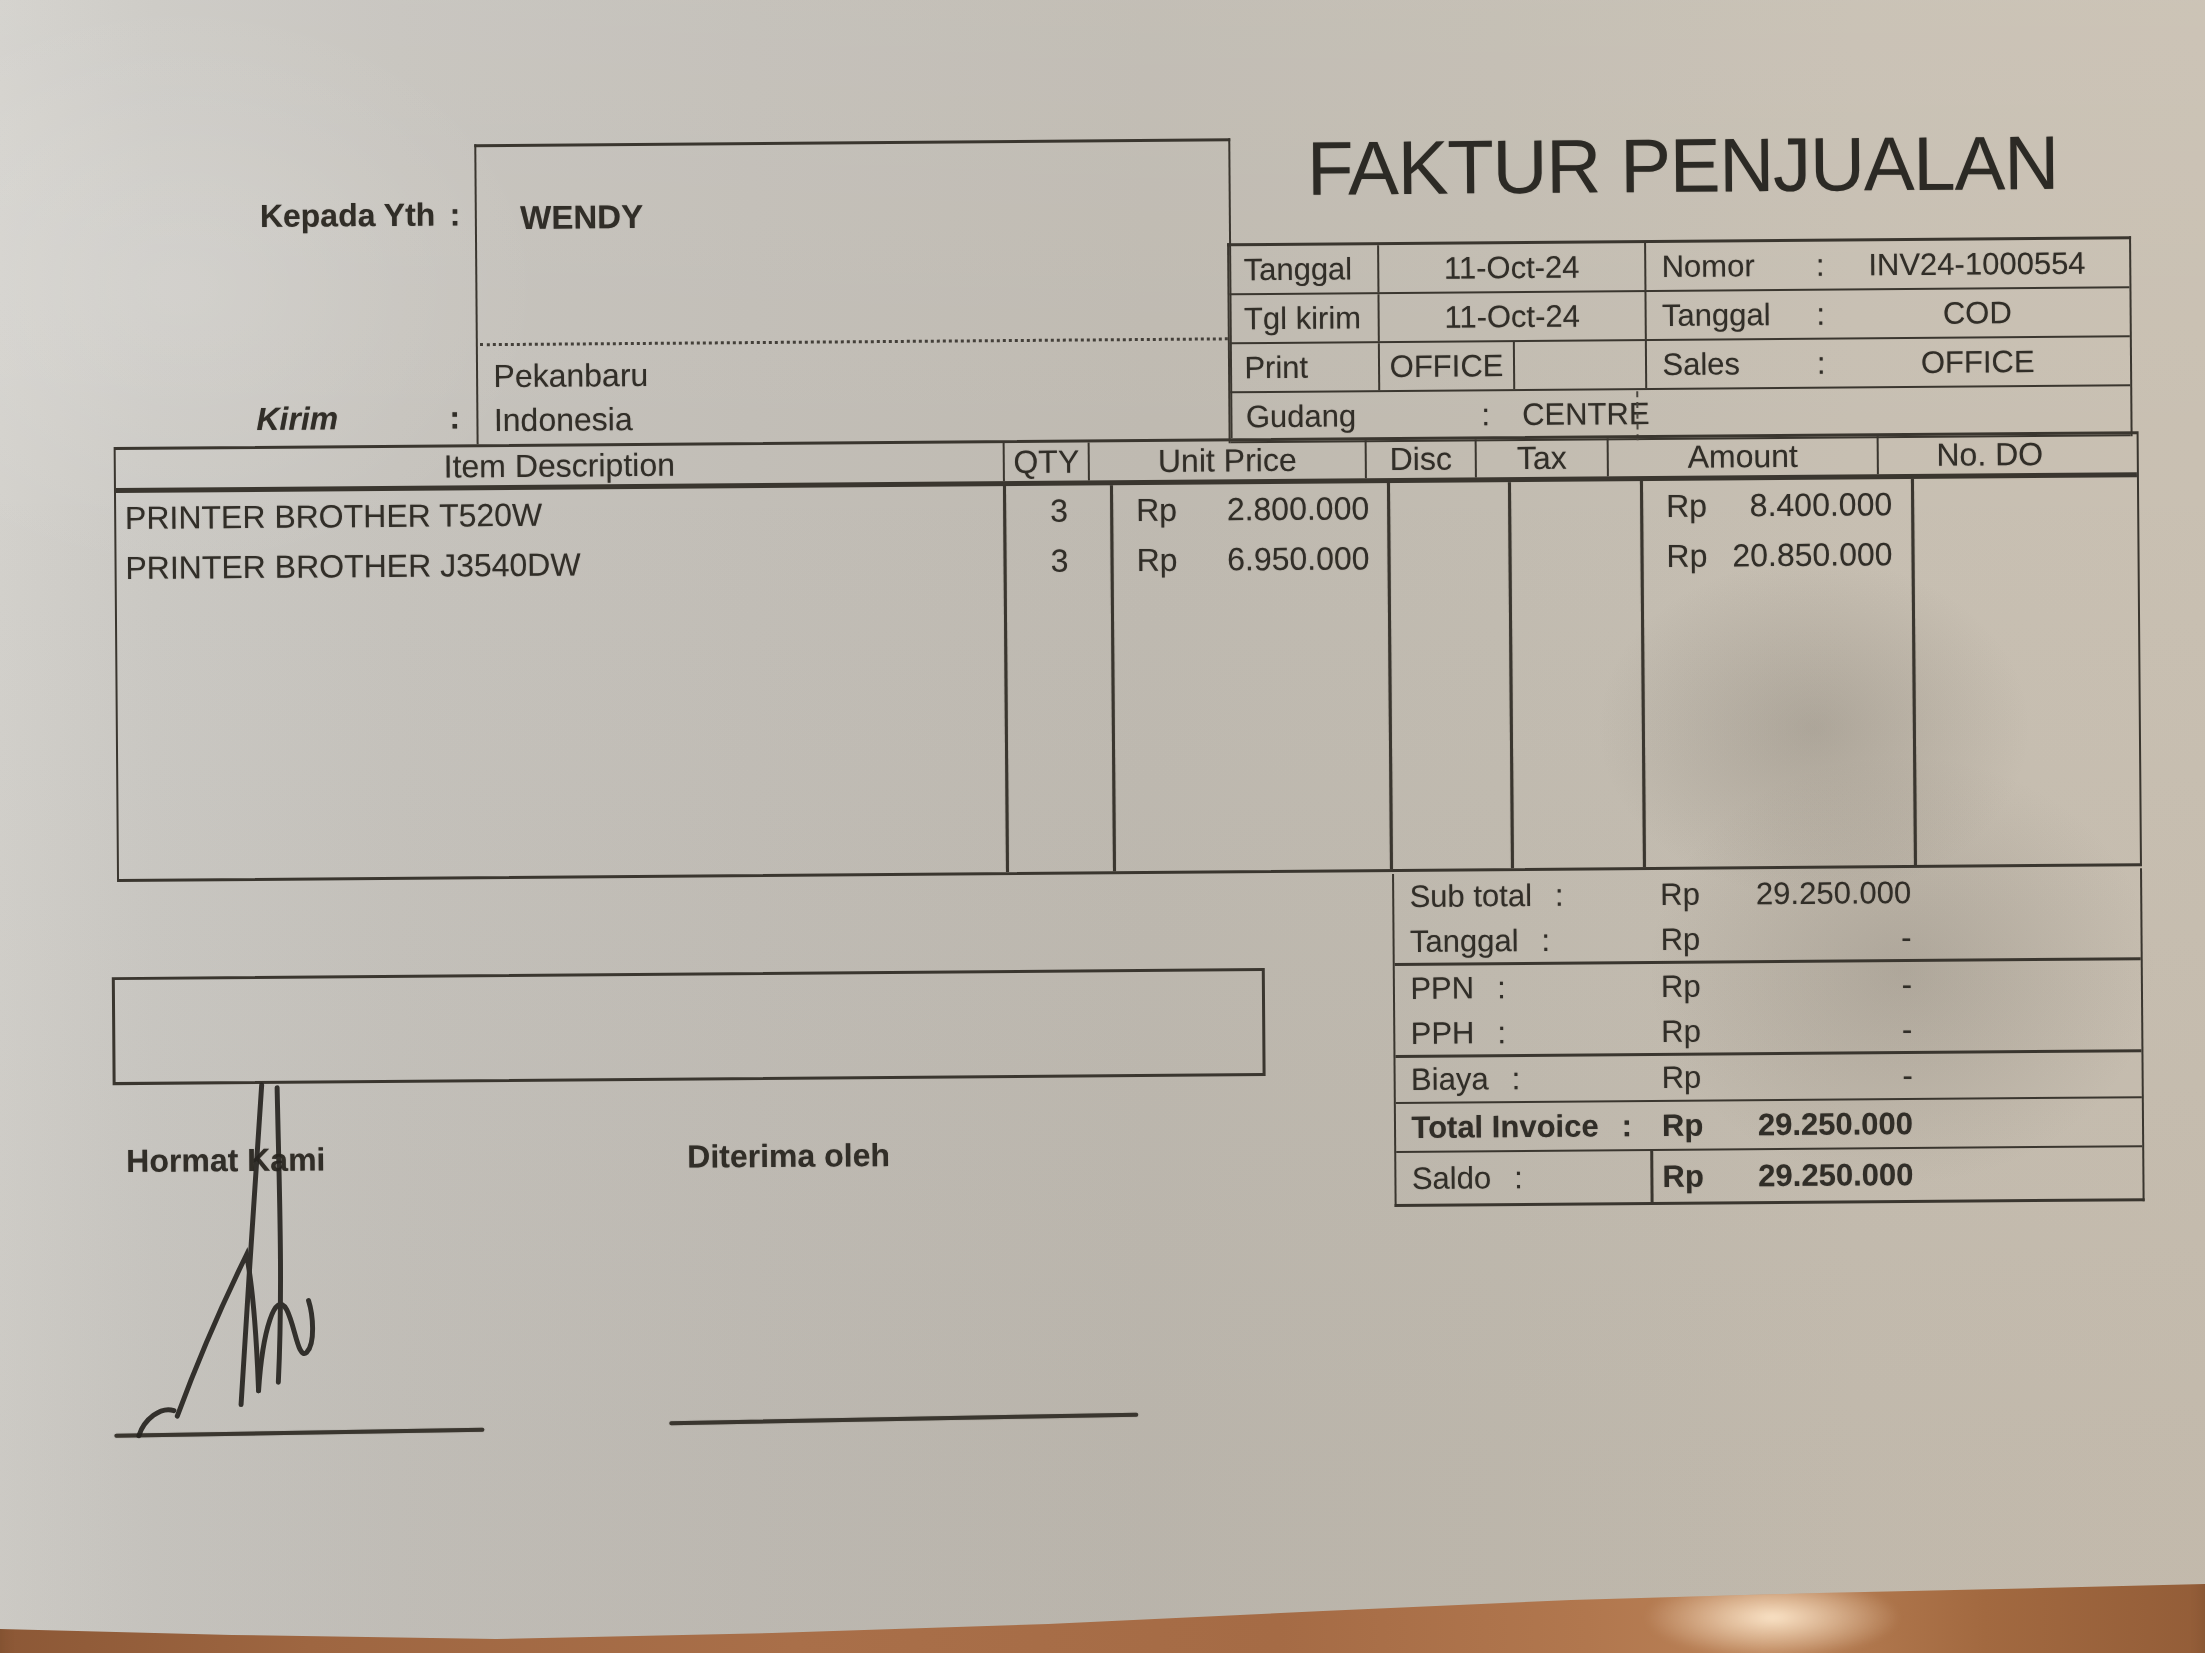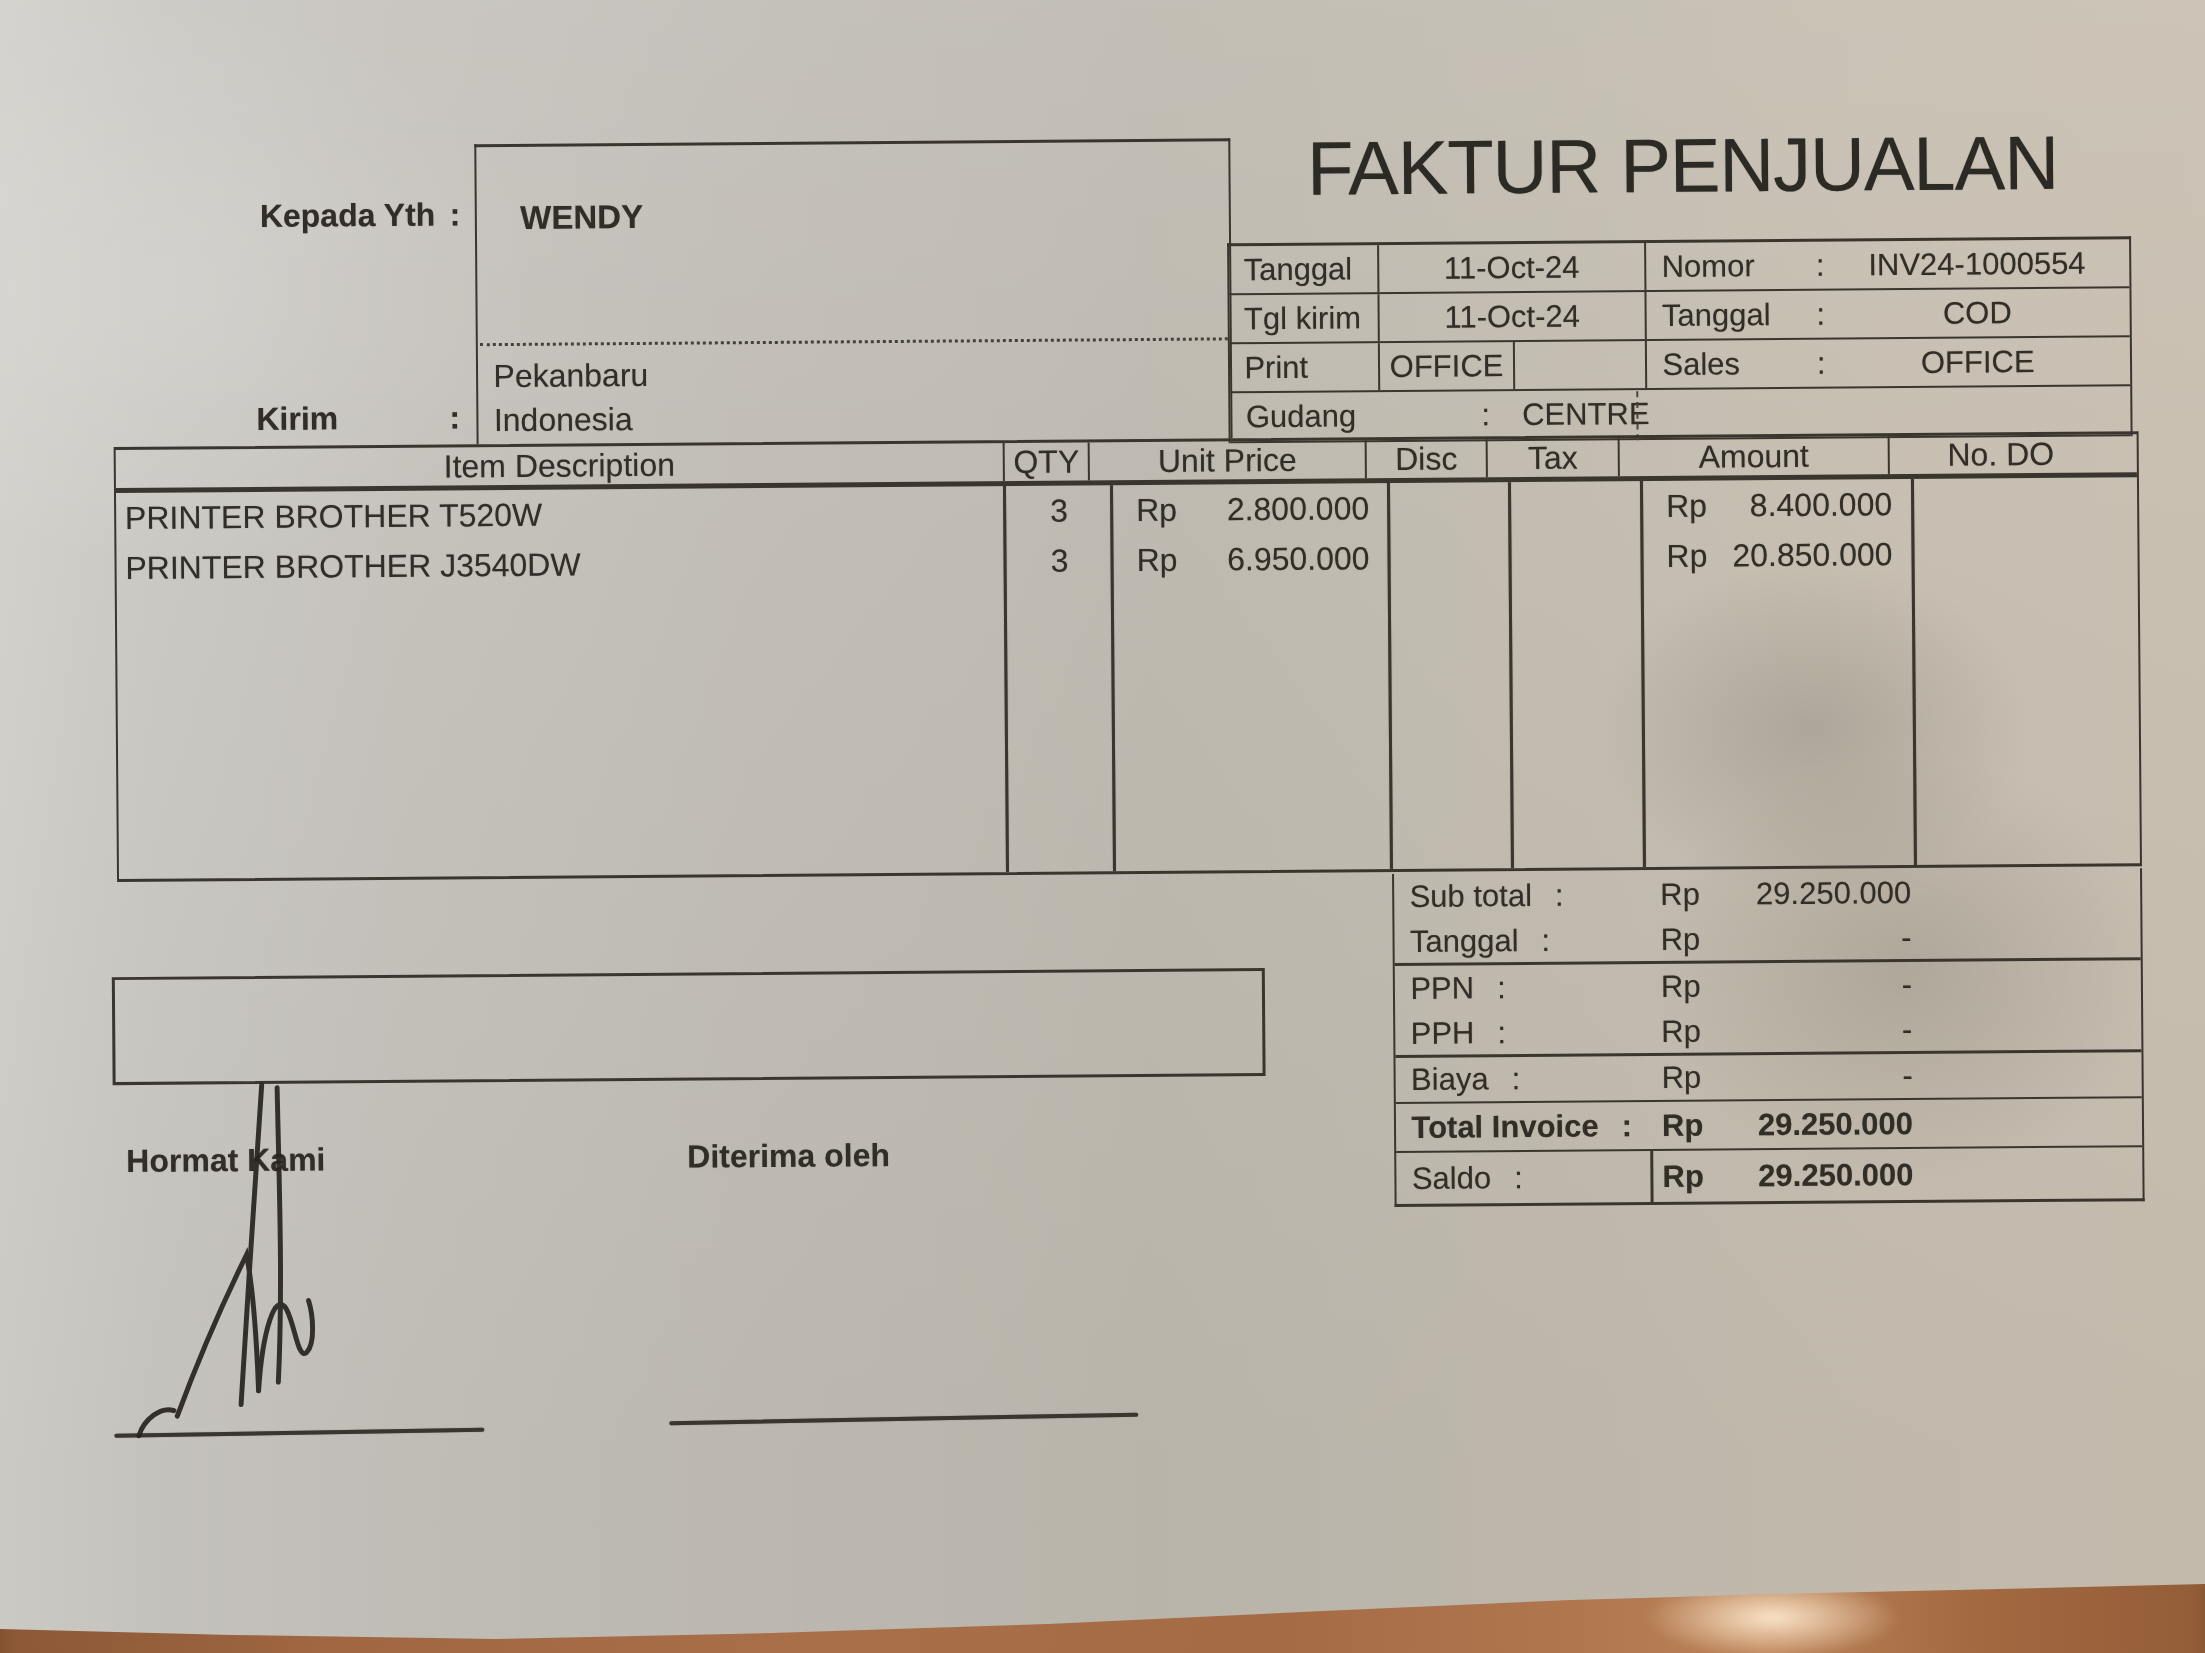--- a/index.html
+++ b/index.html
@@ -25,21 +25,21 @@
   #sheet *{box-sizing:border-box;}
   .txt{text-shadow:0 0 1.1px rgba(62,56,47,.40);}
   .b{font-weight:bold;}
   
   .ink{background:#3a362f;box-shadow:0 0 1.1px rgba(58,53,45,.5);}
   
   #title{position:absolute;left:1301px;top:130px;width:772px;text-align:center;
     font-size:76px;line-height:1.05;letter-spacing:-1.1px;color:#2c2a25;font-weight:400;}
   
   #kepada{position:absolute;left:264px;top:191px;font-size:32px;display:flex;gap:14.3px;}
-  #kirim-lbl{position:absolute;left:259px;top:394px;font-size:32px;}
+  #kirim-lbl{position:absolute;left:259px;top:394px;font-size:32px;font-style:italic;}
   #kirim-col{position:absolute;left:452px;top:394px;font-size:32px;}
   #custbox{position:absolute;left:479px;top:139px;width:756px;height:300px;
     border:2.8px solid #3a362f;border-bottom:none;border-top-width:3.3px;}
   #custbox .name{position:absolute;left:15.4px;top:52px;font-size:33px;margin-left:28px;}
   #custbox .dots{position:absolute;left:2.2px;right:2.2px;top:196px;border-top:3.9px dotted #44403a;}
   #custbox .city{position:absolute;left:15.4px;top:211px;font-size:32px;}
   #custbox .country{position:absolute;left:15.4px;top:255px;font-size:32px;}
   
   #meta{position:absolute;left:1231px;top:244px;width:904px;
     border:2.8px solid #3a362f;border-bottom:none;border-top-width:3.3px;font-size:31px;}
@@ -167,21 +167,21 @@
         <span class="txt" style="margin-left:32px">CENTRE</span>
       </div>
       <div id="gudang-dash"></div>
     </div>
 
     <div id="items">
       <div class="head">
         <div class="hcell txt" style="width:889px">Item Description</div>
         <div class="hcell txt" style="width:85px">QTY</div>
         <div class="hcell txt" style="width:277px">Unit Price</div>
-        <div class="hcell txt" style="width:121px">Disc</div>
+        <div class="hcell txt" style="width:110px">Disc</div>
         <div class="hcell txt" style="width:132px">Tax</div>
         <div class="hcell txt" style="width:270px">Amount</div>
         <div class="hcell txt" style="width:222px">No. DO</div>
       </div>
       <div class="body">
         <div class="vline ink" style="left:887px"></div>
         <div class="vline ink" style="left:994px"></div>
         <div class="vline ink" style="left:1271px"></div>
         <div class="vline ink" style="left:1392px"></div>
         <div class="vline ink" style="left:1524px"></div>

